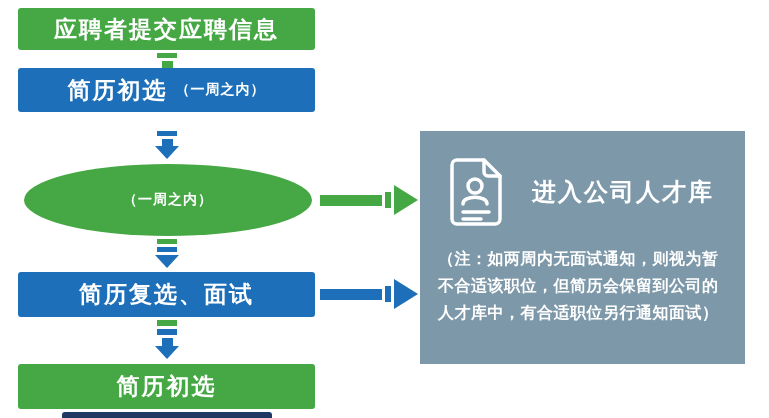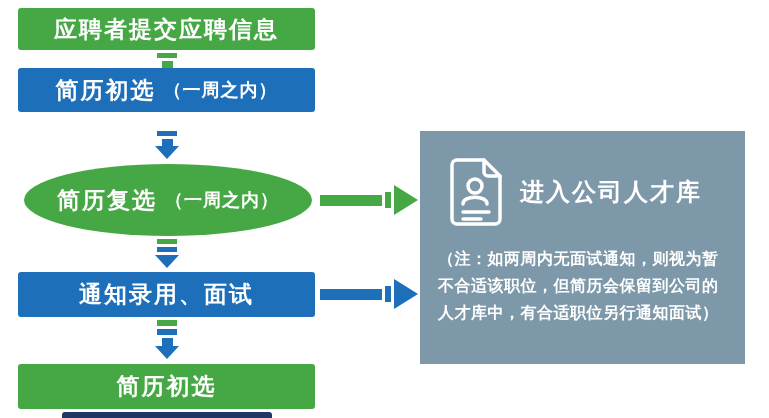--- a/index.html
+++ b/index.html
@@ -10,21 +10,21 @@
   
   .step {
     position:absolute; left:18px; width:297px;
     display:flex; align-items:center; justify-content:center; gap:8px;
     color:#fff; font-weight:bold; border-radius:3px; box-sizing:border-box;
   }
   .green-bg { background:var(--green,#45a845); }
   .blue-bg  { background:var(--blue,#1c6fb8); }
   .navy-bg  { background:var(--navy,#1f3864); }
   .step .main { font-size:23px; letter-spacing:2px; white-space:nowrap; }
-  .step .sub  { font-size:18px; letter-spacing:1px; white-space:nowrap; }
+  .step .sub  { font-size:14px; letter-spacing:1px; white-space:nowrap; }
   .ellipse { border-radius:50% !important; left:24px !important; width:288px !important; }
 
   #step1 { top:8px;  height:42px; }
   #step2 { top:68px; height:44px; }
   #step3 { top:164px; height:72px; }
   #step4 { top:272px; height:45px; }
   #step5 { top:364px; height:45px; }
   #step6 { top:412px; left:62px; width:210px; height:6px; border-radius:3px 3px 0 0; }
 
   
@@ -49,21 +49,21 @@
   .htri-green { border-left-color:var(--green,#45a845); }
   .htri-blue  { border-left-color:var(--blue,#1c6fb8); }
   #harrowGreen { left:320px; top:185px; }
   #harrowBlue  { left:320px; top:279px; }
 
   
   .panel {
     position:absolute; left:420px; top:131px; width:325px; height:233px;
     background:var(--panel,#7d98a9); color:#fff; box-sizing:border-box;
   }
-  .panel-head { display:flex; align-items:center; gap:16px; padding:26px 10px 0 28px; }
+  .panel-head { display:flex; align-items:center; gap:28px; padding:26px 10px 0 28px; }
   .panel-title { font-size:24px; font-weight:bold; letter-spacing:2px; white-space:nowrap; }
   .panel-note {
     padding:18px 14px 0 18px; font-size:16px; font-weight:600;
     line-height:1.7; letter-spacing:0.5px; text-align:left;
   }
   .doc-icon { flex:0 0 auto; }
 </style>
 </head>
 <body>
 
@@ -84,32 +84,31 @@
     <span class="sub">（一周之内）</span>
   </div>
 
   <div class="vconn" id="connB">
     <div class="bar blue-bg"></div>
     <div class="shaft blue-bg"></div>
     <div class="tri tri-blue"></div>
   </div>
 
   <div class="step green-bg ellipse" id="step3">
-    <span class="main">简历复选</span>
     <span class="sub">（一周之内）</span>
   </div>
 
   <div class="vconn" id="connC">
     <div class="bar green-bg"></div>
     <div class="bar blue-bg"></div>
     <div class="tri tri-blue"></div>
   </div>
 
   <div class="step blue-bg" id="step4">
-    <span class="main">通知录用、面试</span>
+    <span class="main">简历复选、面试</span>
   </div>
 
   <div class="vconn" id="connD">
     <div class="bar green-bg" style="height:6px"></div>
     <div class="bar blue-bg" style="height:6px"></div>
     <div class="shaft blue-bg" style="height:8px"></div>
     <div class="tri tri-blue"></div>
   </div>
 
   <div class="step green-bg" id="step5">

